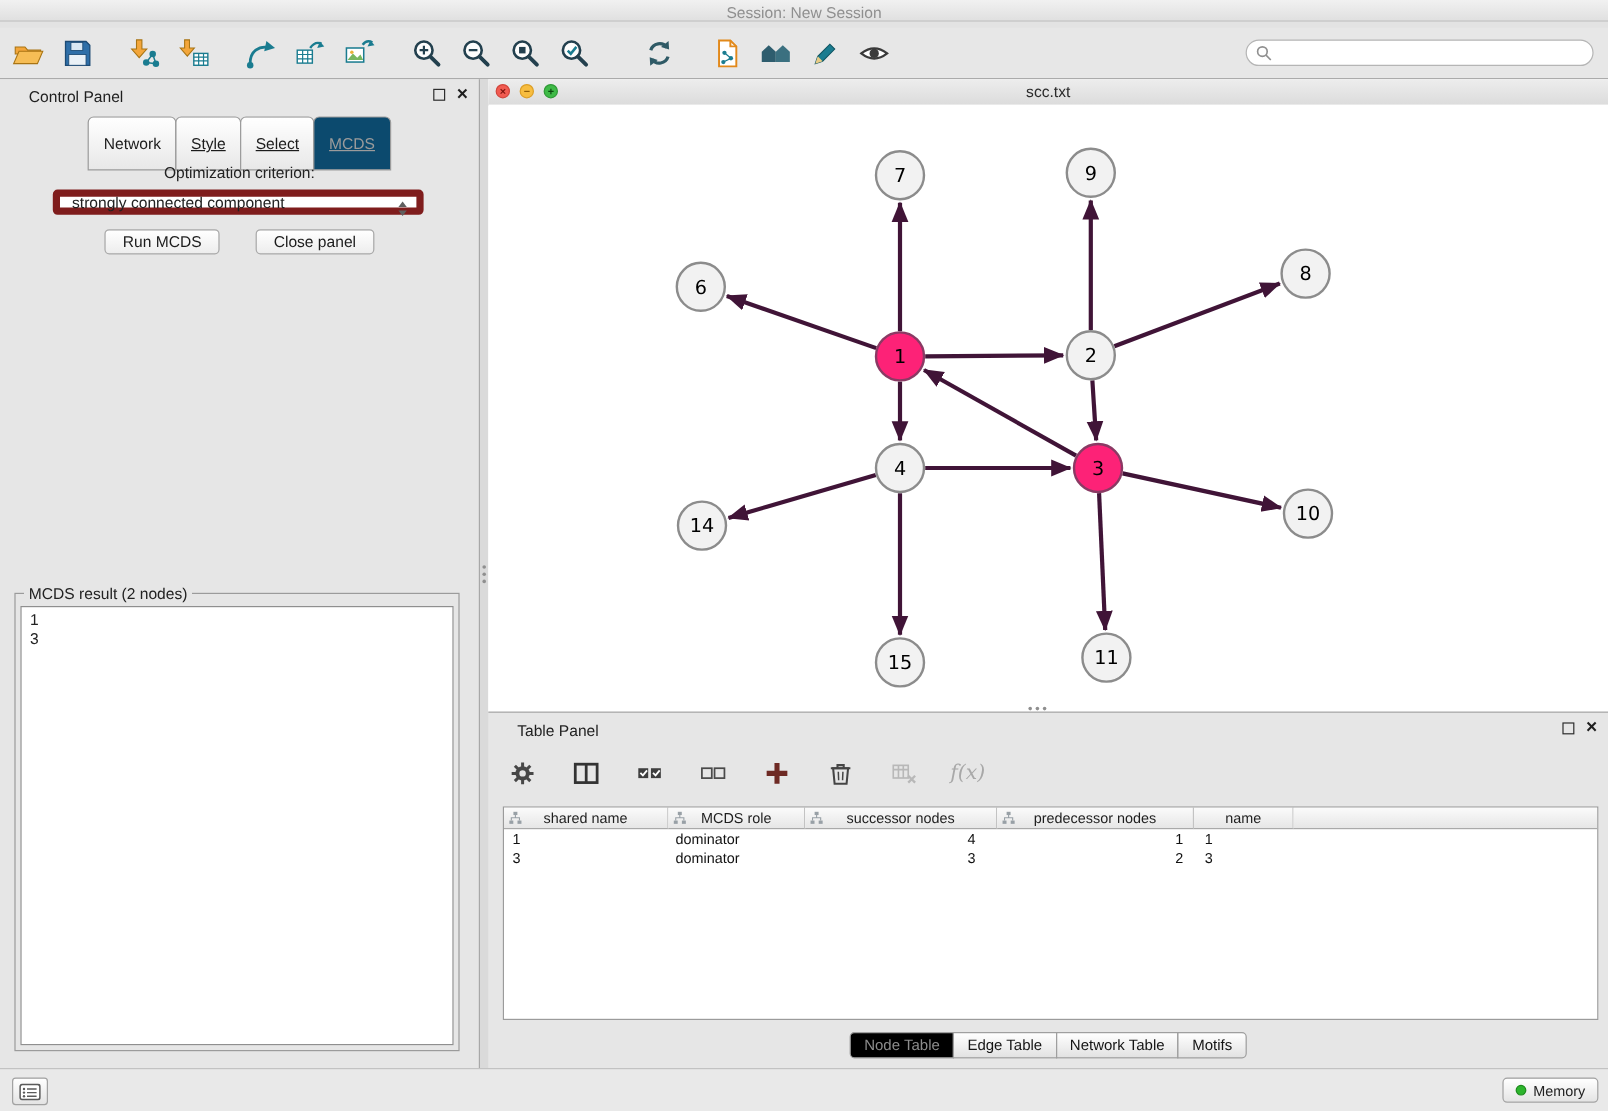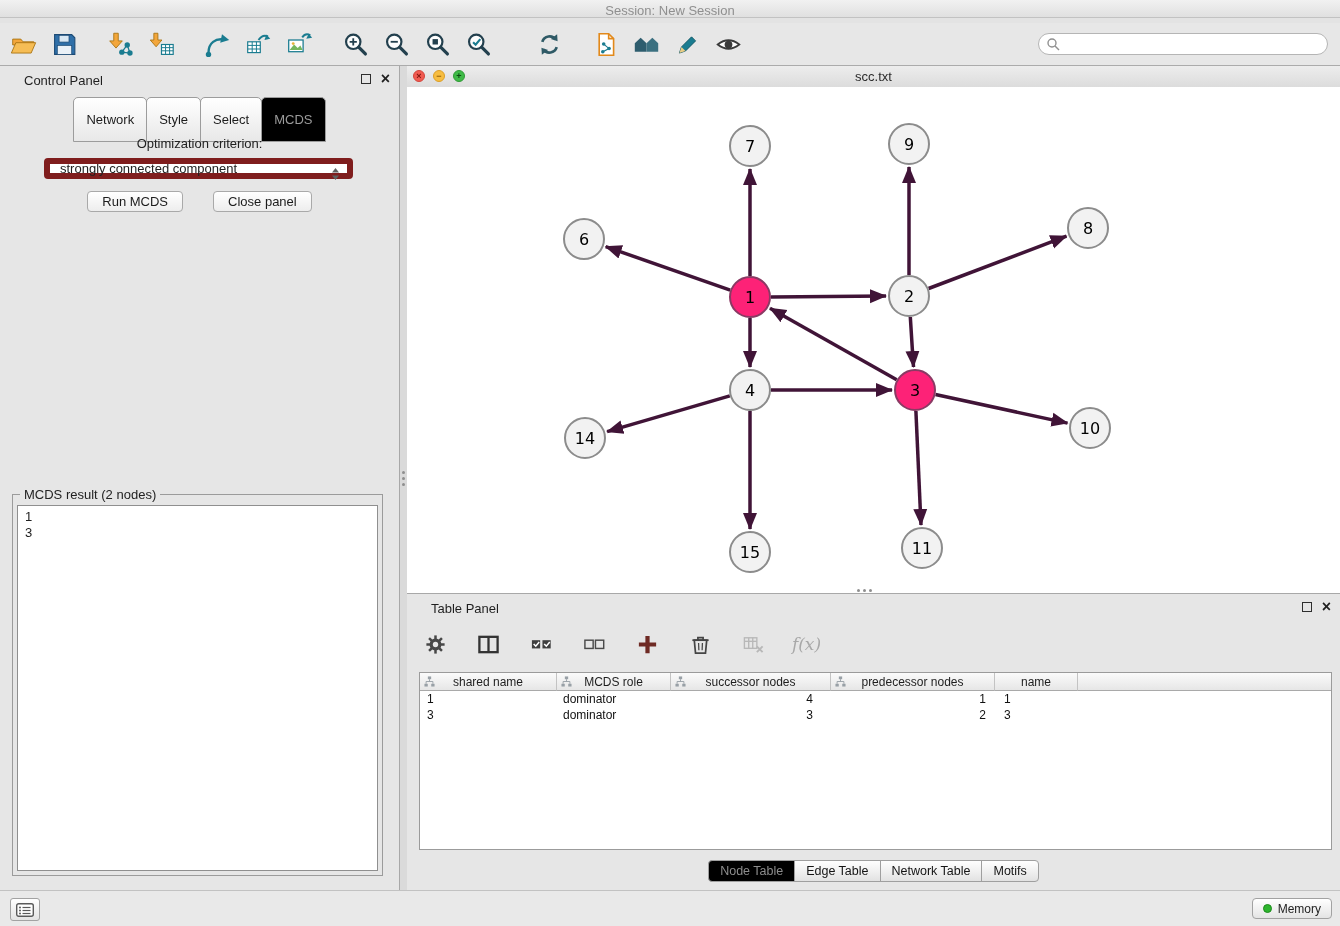--- a/index.html
+++ b/index.html
@@ -30,22 +30,22 @@
   .float-ico{width:8px;height:8px;border:1.5px solid #2e2e2e;display:inline-block;}
   .close-ico{font-size:16px;font-weight:bold;color:#1f1f1f;line-height:10px;}
   .close-ico::after{content:"\00D7";}
 
   
   .control-panel{position:absolute;left:0;top:66px;width:400px;height:824px;background:#e6e6e6;
     border-right:1px solid #a8a8a8;box-sizing:border-box;}
   .cp-tabs{position:absolute;top:31px;left:0;width:100%;display:flex;justify-content:center;}
   .tab{height:19px;line-height:19px;padding:12px 12px;font-size:13px;border:1px solid #9c9c9c;
     border-radius:5px 5px 0 0;background:linear-gradient(#ffffff,#e8e8e8);color:#1c1c1c;}
-  .tab+.tab{margin-left:-1px;}
-  .tab.active{background:#000000;color:#9b9b9b;}
+  .tab+.tab{margin-left:-1px;text-decoration:underline;}
+  .tab.active{background:#0c4a6e;color:#9b9b9b;}
   .opt-label{position:absolute;top:70px;width:100%;text-align:center;font-size:13px;}
   .select{position:absolute;top:92px;left:44px;width:309px;height:21px;background:#fff;border:6px solid #7f1d1d;
     border-radius:4px;display:flex;align-items:center;font-size:13px;padding-left:10px;box-sizing:border-box;}
   .sel-arrows{position:absolute;right:7px;top:3px;}
   .btn-row{position:absolute;top:125px;width:100%;display:flex;justify-content:center;gap:30px;}
   .btn{height:21px;padding:0 14px;font-size:13px;border:1px solid #a9a9a9;border-radius:4px;
     background:linear-gradient(#ffffff,#ededed);font-family:inherit;color:#1c1c1c;}
   .result-box{position:absolute;left:12px;right:16px;top:428px;bottom:14px;border:1px solid #9b9b9b;}
   .result-legend{position:absolute;top:-8px;left:7px;background:#e6e6e6;padding:0 4px;font-size:13px;}
   .result-inner{position:absolute;left:4px;right:4px;top:10px;bottom:4px;background:#fff;border:1px solid #8f8f8f;

